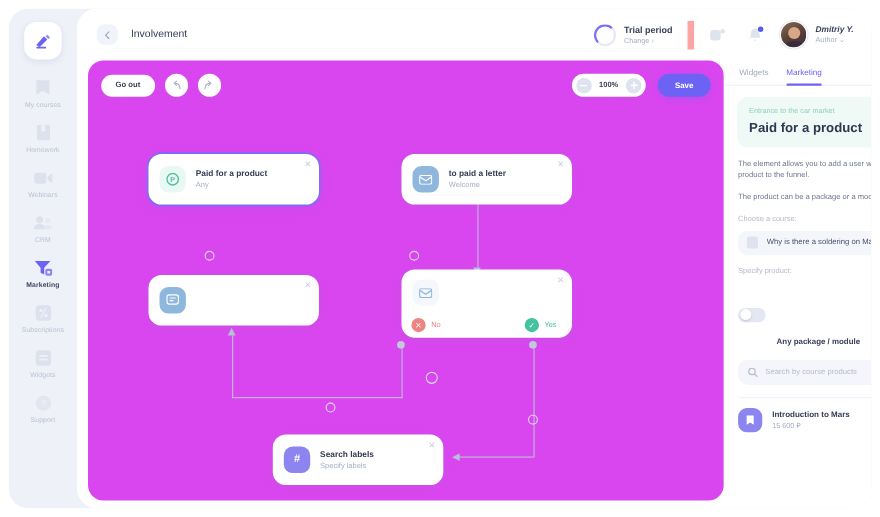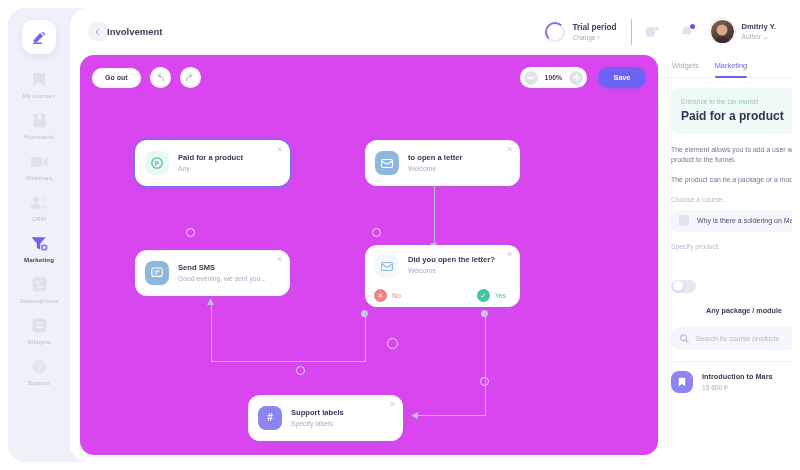--- a/index.html
+++ b/index.html
@@ -84,33 +84,34 @@
   }
   .back-btn {
     width: 19px; height: 19px;
     margin-left: 18px;
     border-radius: 7px;
     background: #f1f3fa;
     display: flex; align-items: center; justify-content: center;
     cursor: pointer;
   }
   .page-title {
+    margin-left: 12px;
     font-size: 9.5px;
     color: #3a4158;
-    font-weight: 700;
+    font-weight: 400;
   }
   .topbar-right {
     margin-left: auto;
     display: flex; align-items: center;
     padding-right: 16px;
   }
   .trial {
     display: flex; align-items: center;
     padding-right: 14px;
-    border-right: 1px solid #fca5a5;
+    border-right: 6px solid #fca5a5;
     height: 26px;
   }
   .trial-ring {
     width: 20px; height: 20px; border-radius: 50%;
     border: 2px solid #e6e9f6;
     border-top-color: #7b6ef6;
     border-left-color: #7b6ef6;
     margin-right: 7px;
   }
   .trial-t1 { font-size: 8.2px; font-weight: bold; color: #3a4158; line-height: 11px; }
@@ -140,21 +141,21 @@
     width: 11px; height: 11px; border-radius: 50%;
     background: #d9a786;
   }
   .avatar .body {
     position: absolute; left: 50%; bottom: -4px;
     transform: translateX(-50%);
     width: 20px; height: 10px; border-radius: 10px 10px 0 0;
     background: #3a2b3c;
   }
   .user-txt { margin-left: 7px; }
-  .user-n { font-size: 7.6px; color: #3a4158; font-weight: 600; line-height: 10px; }
+  .user-n { font-size: 7.6px; color: #3a4158; font-weight: 600; line-height: 10px; font-style: italic; }
   .user-r { font-size: 6.6px; color: #a6adc4; line-height: 9px; }
 
   
   .canvas {
     position: absolute;
     left: 10px; top: 47px;
     width: 578px; height: 400px;
     background: #d946ef;
     border-radius: 14px;
     overflow: hidden;
@@ -564,70 +565,62 @@
         </div>
 
         <div class="node" style="left:285px; top:85px; width:155px; height:46px;">
           <div class="node-ico" style="background:#8fb6dd;">
             <svg width="12" height="9" viewBox="0 0 12 9">
                 <rect x="0.5" y="0.5" width="11" height="8" rx="1.6" fill="none" stroke="#ffffff" stroke-width="1.1"></rect>
                 <path d="M1 2.2 L6 5.4 L11 2.2" fill="none" stroke="#ffffff" stroke-width="1.1" stroke-linejoin="round"></path>
               </svg>
           </div>
           <div class="node-txt">
-            <div class="node-t">to open a letter</div>
+            <div class="node-t">to paid a letter</div>
             <div class="node-s">Welcome</div>
           </div>
           <div class="node-x">✕</div>
         </div>
 
         <div class="node" style="left:55px; top:195px; width:155px; height:46px;">
           <div class="node-ico" style="background:#8fb6dd;">
             <svg width="12" height="12" viewBox="0 0 12 12">
                 <rect x="0.8" y="1" width="10.4" height="8.4" rx="2" fill="none" stroke="#ffffff" stroke-width="1.1"></rect>
                 <rect x="3.2" y="3.4" width="5.6" height="1" rx="0.5" fill="#ffffff"></rect>
                 <rect x="3.2" y="5.8" width="3.6" height="1" rx="0.5" fill="#ffffff"></rect>
               </svg>
           </div>
-          <div class="node-txt">
-            <div class="node-t">Send SMS</div>
-            <div class="node-s">Good evening, we sent you...</div>
-          </div>
           <div class="node-x">✕</div>
         </div>
 
         <div class="node" style="left:285px; top:190px; width:155px; height:62px; align-items:flex-start; padding-top:9px;">
           <div class="node-ico" style="background:#f4f7fb;">
             <svg width="12" height="9" viewBox="0 0 12 9">
                 <rect x="0.5" y="0.5" width="11" height="8" rx="1.6" fill="none" stroke="#8fb6dd" stroke-width="1.1"></rect>
                 <path d="M1 2.2 L6 5.4 L11 2.2" fill="none" stroke="#8fb6dd" stroke-width="1.1" stroke-linejoin="round"></path>
               </svg>
           </div>
-          <div class="node-txt">
-            <div class="node-t">Did you open the letter?</div>
-            <div class="node-s">Welcome</div>
-          </div>
           <div class="node-x">✕</div>
 
           <div class="branch" style="left:9px;">
             <span class="bico" style="background:#ef8484;">✕</span>
             <span class="blab" style="color:#ef8484;">No</span>
           </div>
           <div class="branch" style="right:9px;">
             <span class="bico" style="background:#45c3a0;">✓</span>
             <span class="blab" style="color:#45c3a0;">Yes</span>
           </div>
         </div>
 
         <div class="node" style="left:168px; top:340px; width:155px; height:46px;">
           <div class="node-ico" style="background:#8c84ef;">
             <span style="color:#fff;font-size:10px;font-weight:bold;line-height:10px;">#</span>
           </div>
           <div class="node-txt">
-            <div class="node-t">Support labels</div>
+            <div class="node-t">Search labels</div>
             <div class="node-s">Specify labels</div>
           </div>
           <div class="node-x">✕</div>
         </div>
       </div>
 
       <div class="panel">
         <div class="tabs">
           <div class="tab">Widgets</div>
           <div class="tab active">Marketing</div>

